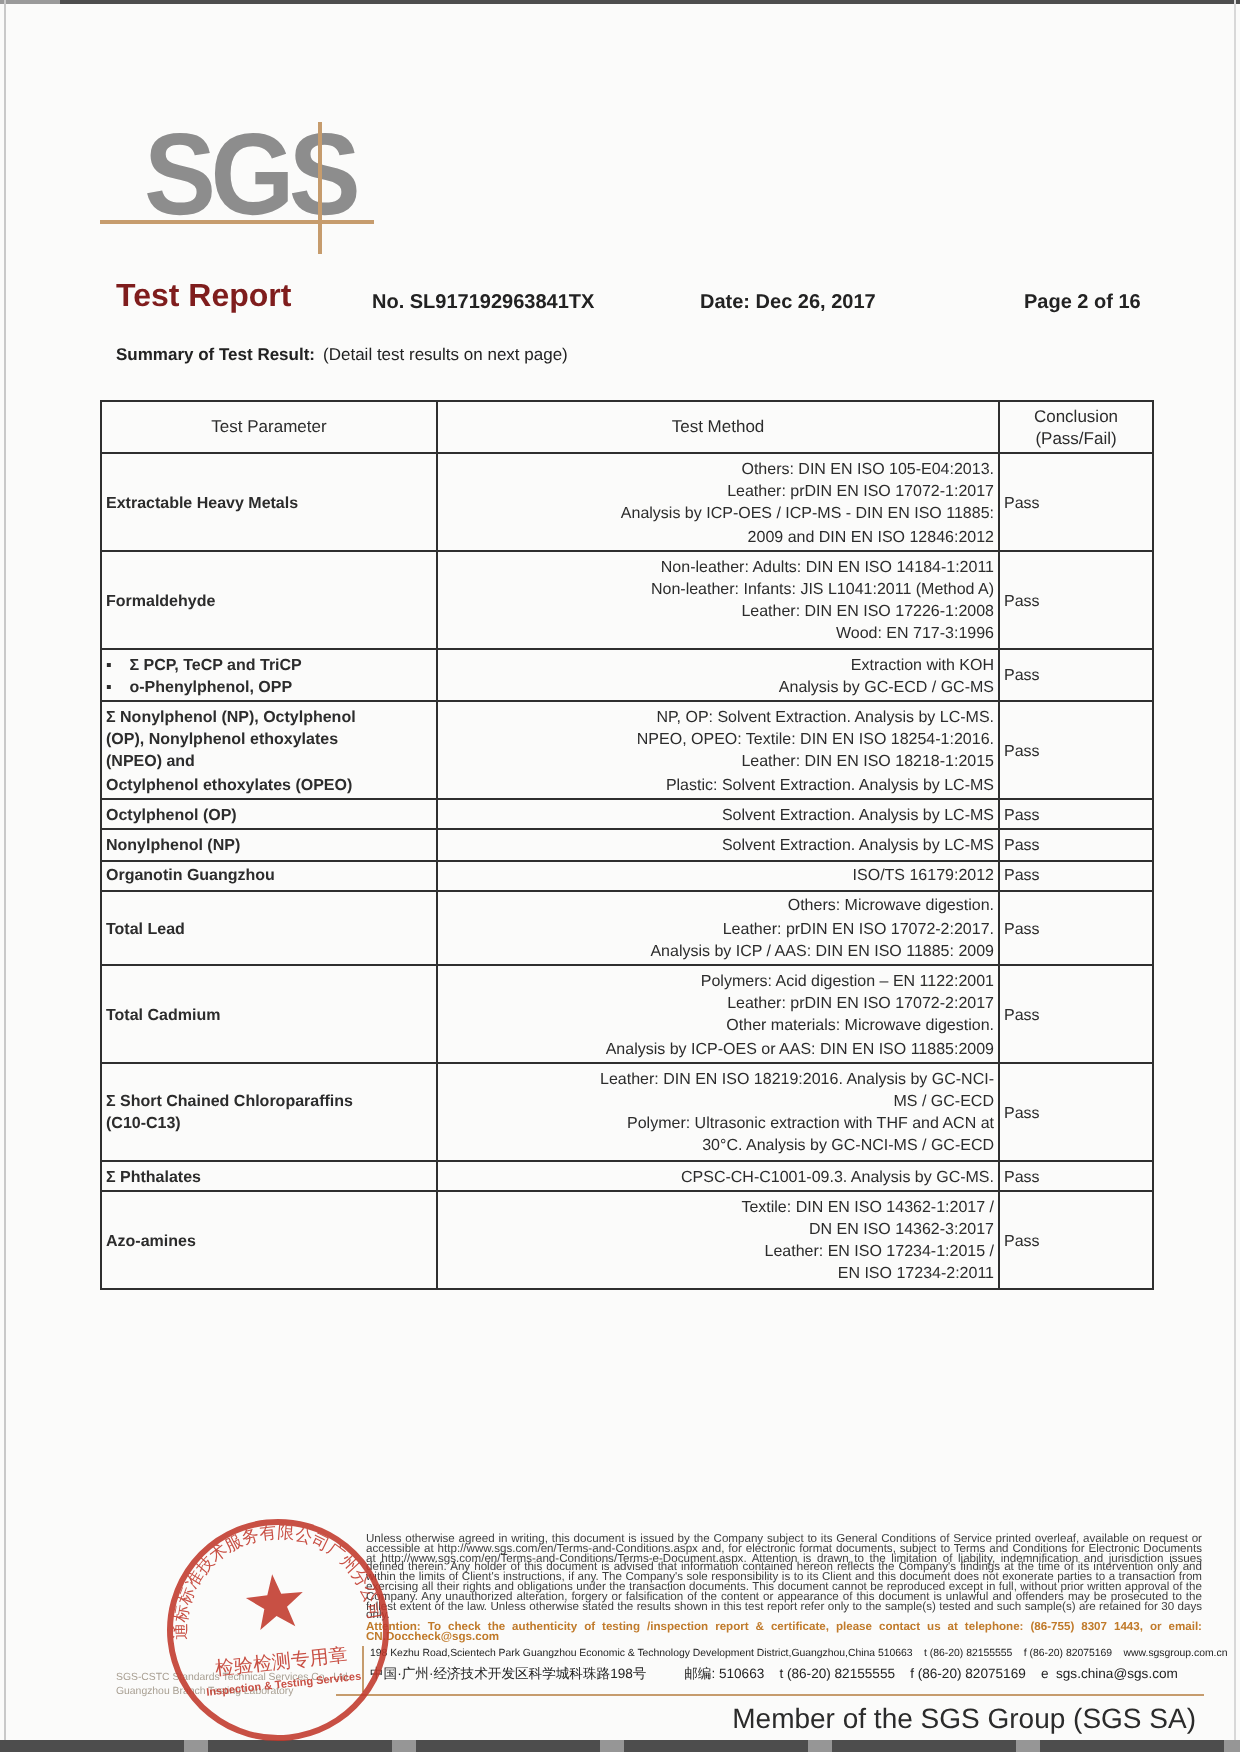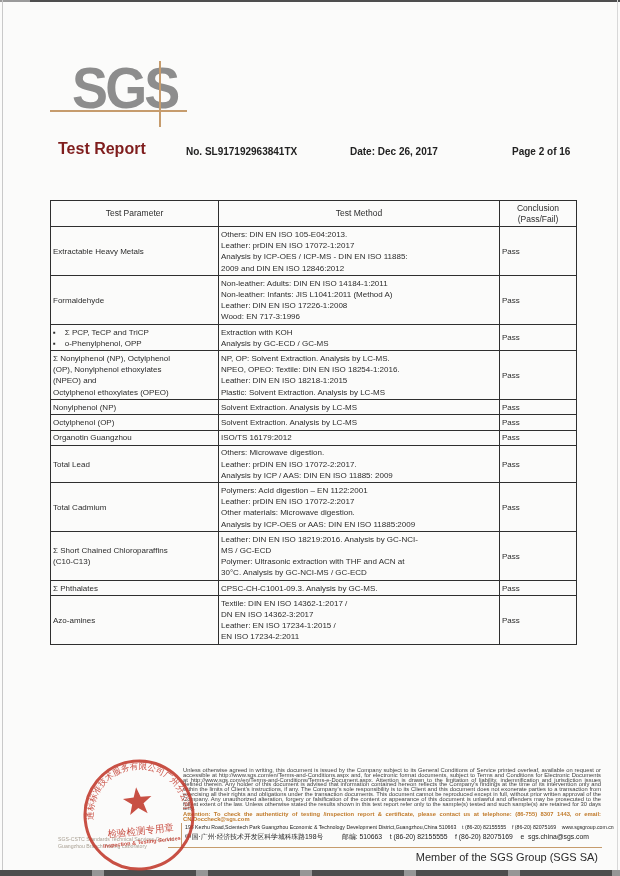--- a/index.html
+++ b/index.html
@@ -37,34 +37,34 @@
   .summary .lbl{font-weight:bold;margin-right:4px;}
 
   
   table.results{position:absolute;left:50px;top:200px;width:526px;border-collapse:collapse;
     table-layout:fixed;font-size:8px;line-height:11.2px;color:#2c2c2c;}
   table.results col.c1{width:168px;}
   table.results col.c2{width:281px;}
   table.results col.c3{width:77px;}
   table.results th,table.results td{border:1px solid #2f2f2f;vertical-align:middle;padding:1.5px 2px;}
   table.results th{font-weight:normal;font-size:8.5px;text-align:center;white-space:pre-line;height:24px;}
-  td.param{text-align:left;padding-left:4px;white-space:pre-wrap;}
-  td.method{text-align:left;white-space:pre-line;}
+  td.param{text-align:left;padding-left:4px;white-space:pre-wrap;font-weight:bold;}
+  td.method{text-align:right;white-space:pre-line;}
   td.pass{text-align:left;}
 
   
   .legal{position:absolute;left:183px;top:768px;width:418px;font-size:5.8px;line-height:4.8px;
     color:#3f3f3f;text-align:justify;}
   .attention{position:absolute;left:183px;top:812px;width:418px;font-size:5.8px;line-height:5px;
     color:var(--attention);font-weight:bold;text-align:justify;}
   .addr-vline{position:absolute;left:181px;top:823px;width:1px;height:23px;background:var(--accent_line);}
   .addr-en{position:absolute;left:185px;top:824px;font-size:5.2px;color:#222;white-space:pre;}
   .addr-cn{position:absolute;left:185px;top:832px;font-size:6.8px;color:#222;white-space:pre;}
   .footer-hline{position:absolute;left:168px;top:847px;width:434px;height:1px;background:var(--accent_line);}
-  .member{position:absolute;right:22px;top:851px;font-size:11px;color:#2b2b2b;padding-left:20px;}
+  .member{position:absolute;right:22px;top:851px;font-size:14px;color:#2b2b2b;padding-left:20px;}
   .company{position:absolute;left:58px;top:836px;width:175px;font-size:5.2px;line-height:7px;
     color:#a89f92;z-index:1;}
   .company div{white-space:nowrap;overflow:hidden;}
   .stamp{position:absolute;left:80px;top:756px;width:118px;height:118px;z-index:3;opacity:.88;
     transform:rotate(-6deg);}
 </style>
 </head>
 <body>
 
 <div class="page">
@@ -74,20 +74,23 @@
 
   <div class="logo-text">SGS</div>
   <div class="logo-hline"></div>
   <div class="logo-vline"></div>
 
   <span class="rh rh-title">Test Report</span>
   <span class="rh rh-no">No. SL917192963841TX</span>
   <span class="rh rh-date">Date: Dec 26, 2017</span>
   <span class="rh rh-page">Page 2 of 16</span>
 
+  <div class="summary">
+    <span class="lbl">Summary of Test Result:</span><span>(Detail test results on next page)</span>
+  </div>
 
   <table class="results">
     <colgroup>
         <col class="c1">
         <col class="c2">
         <col class="c3">
       </colgroup>
     <thead>
       <tr>
         <th>Test Parameter</th>
@@ -125,26 +128,26 @@
 (OP), Nonylphenol ethoxylates
 (NPEO) and
 Octylphenol ethoxylates (OPEO)</td>
       <td class="method">NP, OP: Solvent Extraction.  Analysis by LC-MS.
 NPEO, OPEO: Textile: DIN EN ISO 18254-1:2016.
 Leather: DIN EN ISO 18218-1:2015
 Plastic: Solvent Extraction.  Analysis by LC-MS</td>
       <td class="pass">Pass</td>
     </tr>
         <tr>
+      <td class="param">Octylphenol (OP)</td>
+      <td class="method">Solvent Extraction. Analysis by LC-MS</td>
+      <td class="pass">Pass</td>
+    </tr>
+        <tr>
       <td class="param">Nonylphenol (NP)</td>
-      <td class="method">Solvent Extraction. Analysis by LC-MS</td>
-      <td class="pass">Pass</td>
-    </tr>
-        <tr>
-      <td class="param">Octylphenol (OP)</td>
       <td class="method">Solvent Extraction. Analysis by LC-MS</td>
       <td class="pass">Pass</td>
     </tr>
         <tr>
       <td class="param">Organotin Guangzhou</td>
       <td class="method">ISO/TS 16179:2012</td>
       <td class="pass">Pass</td>
     </tr>
         <tr>
       <td class="param">Total Lead</td>

